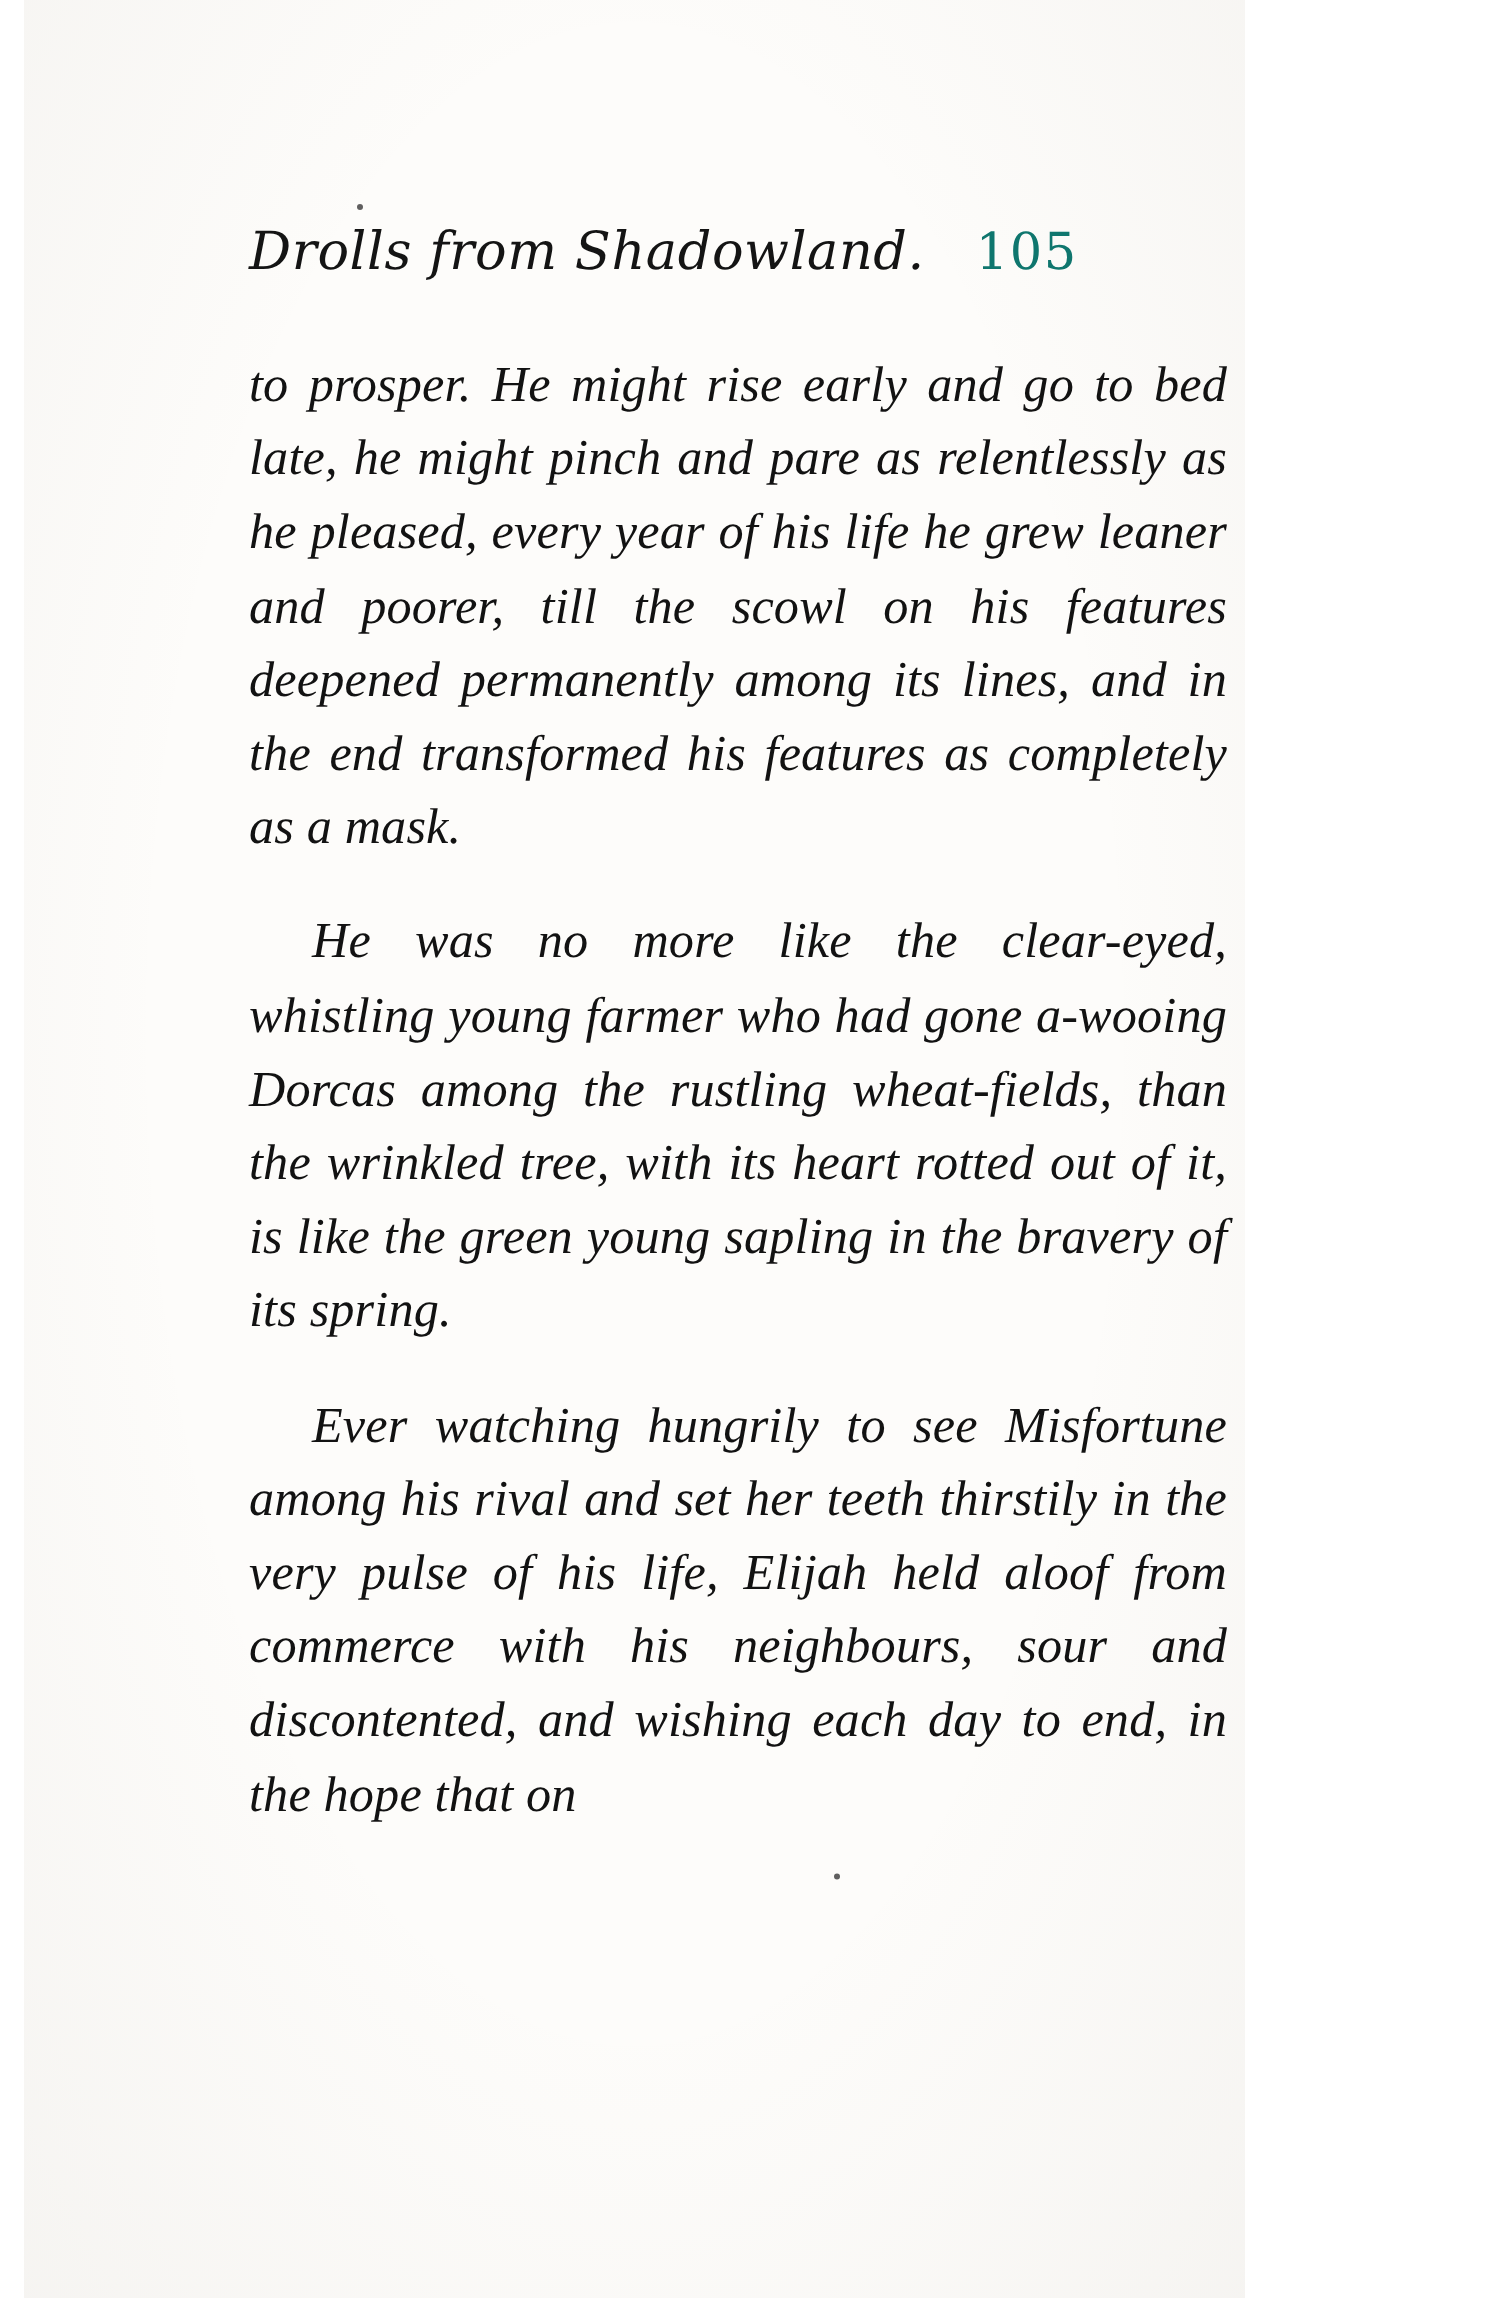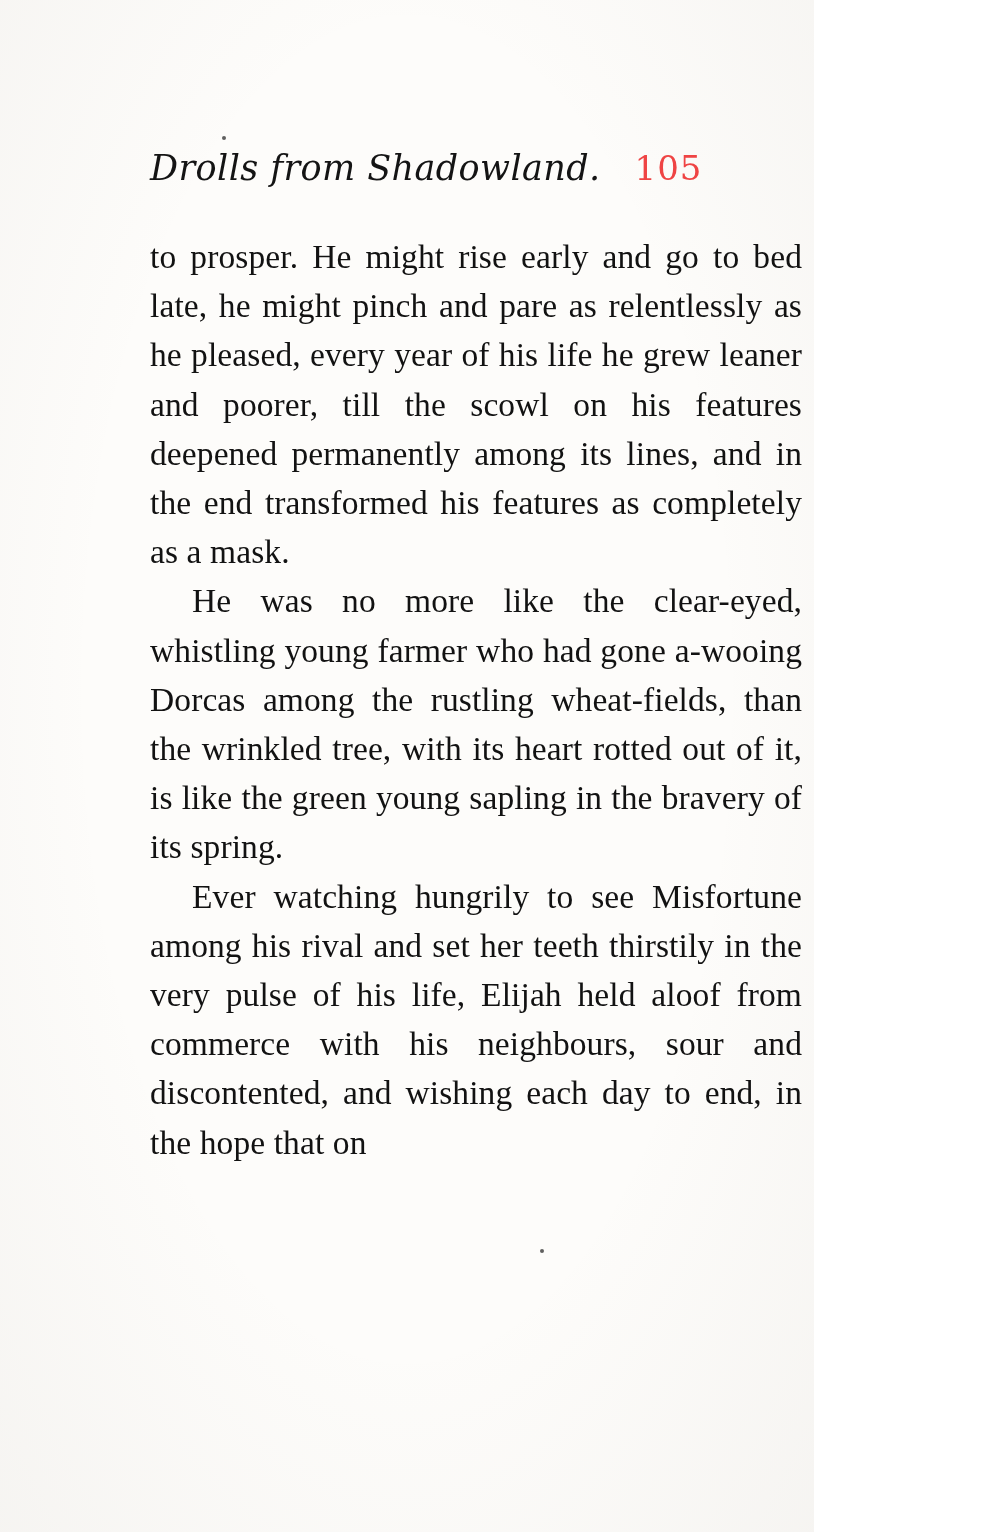--- a/index.html
+++ b/index.html
@@ -12,21 +12,21 @@
     height: 1532px;
     position: relative;
     font-family: "Liberation Serif", serif;
     color: #111111;
     overflow: hidden;
   }
 
   .page {
     position: absolute;
     top: 0;
-    left: 0;
+    left: 16px;
     width: 814px;
     height: 1532px;
     background: #fdfcfa;
   }
 
   
   .paper-tone {
     position: absolute;
     inset: 0;
     background:
@@ -49,44 +49,46 @@
     font-style: italic;
     font-size: 35px;
     letter-spacing: 0.4px;
     color: #141414;
     white-space: nowrap;
   }
 
   .page-number {
     font-family: "DejaVu Serif", serif;
     font-size: 34px;
-    color: #ef4444;
+    color: #0f766e;
     margin-left: 34px;
     letter-spacing: 1px;
   }
 
   .body-text {
     position: absolute;
     top: 232px;
     left: 150px;
     width: 652px;
+    font-style: italic;
   }
 
   .para {
     margin: 0;
     font-size: 33.5px;
     line-height: 49.2px;
     text-align: justify;
     text-justify: inter-word;
     color: #121212;
     letter-spacing: 0.1px;
   }
 
   .para + .para {
     text-indent: 0;
+    margin-top: 27px;
   }
 
   .para .indent {
     display: inline-block;
     width: 42px;
   }
 
   .page-mark-top {
     position: absolute;
     top: 136px;

